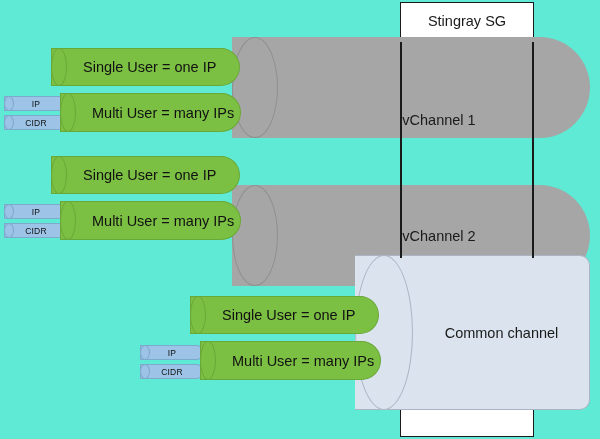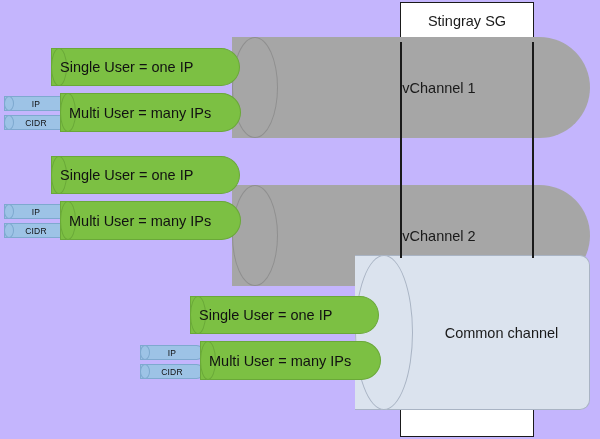--- a/index.html
+++ b/index.html
@@ -1,18 +1,18 @@
 <!DOCTYPE html>
 <html><head>
 <meta charset="utf-8">
 <style>
   html,body{margin:0;padding:0;background:#ffffff;}
   body{width:600px;height:439px;overflow:hidden;
        font-family:"Liberation Sans", sans-serif;}
-  #stage{position:relative;width:600px;height:439px;background:#c4b5fd;}
+  #stage{position:relative;width:600px;height:439px;background:#5eead4;}
 
   
   .sg-box{position:absolute;background:#ffffff;border:1.5px solid #1a1a1a;
           box-sizing:border-box;z-index:1;}
   .sg-label{position:absolute;z-index:6;color:#1a1a1a;font-size:14.5px;
             white-space:nowrap;text-align:center;}
   .sg-rail{position:absolute;width:1.6px;background:#1a1a1a;z-index:4;}
 
   
   .cyl{position:absolute;box-sizing:border-box;}
@@ -30,21 +30,21 @@
   .blue .cap{background:#dbe3ee;border:1px solid #a9b4c4;}
 
   
   .pill{position:absolute;box-sizing:border-box;z-index:3;}
   .pill .pbody{position:absolute;left:0;top:0;right:0;bottom:0;
                background:#7cc043;border:1px solid #6aa839;
                border-radius:10px 999px 999px 10px;}
   .pill .pcap{position:absolute;left:-0.5px;top:0;bottom:0;width:14px;
               border-radius:50%;background:#7cc043;border:1px solid #6aa839;}
   .pill .ptext{position:absolute;left:0;right:0;top:50%;
-               transform:translateY(-50%);padding-left:9px;
+               transform:translateY(-50%);padding-left:32px;
                font-size:14.5px;color:#111;white-space:nowrap;}
 
   
   .mini{position:absolute;box-sizing:border-box;z-index:2;text-decoration:underline;}
   .mini .mbody{position:absolute;left:0;top:0;right:0;bottom:0;
                background:#9dc3e6;border:1px solid #7ea9cf;
                border-radius:6px 999px 999px 6px;}
   .mini .mcap{position:absolute;left:-0.5px;top:0;bottom:0;width:8px;
               border-radius:50%;background:#9dc3e6;border:1px solid #7ea9cf;}
   .mini .mtext{position:absolute;left:0;right:0;top:50%;
@@ -70,21 +70,21 @@
   <div class="sg-rail" style="left:532.4px;top:150px;height:96px;"></div>
 
   <div class="sg-rail" style="left:400px;top:246px;height:12px;"></div>
   <div class="sg-rail" style="left:532.4px;top:246px;height:12px;"></div>
 
   <div class="sg-box" style="left:400px;top:408px;width:134px;height:29px;"></div>
 
   <div class="cyl gray" style="left:232px;top:37px;width:358px;height:101px;z-index:1;">
     <div class="body"></div>
     <div class="cap" style="width:44px;"></div>
-    <div class="clabel" style="padding-left:56px;">vChannel 1</div>
+    <div class="clabel" style="padding-left:56px;margin-top:32px;">vChannel 1</div>
   </div>
 
   <div class="pill" style="left:51px;top:48px;width:189px;height:38px;">
     <div class="pbody"></div>
     <div class="pcap"></div>
     <div class="ptext">Single User = one IP</div>
   </div>
 
   <div class="pill" style="left:60px;top:93px;width:181px;height:39px;">
     <div class="pbody"></div>

